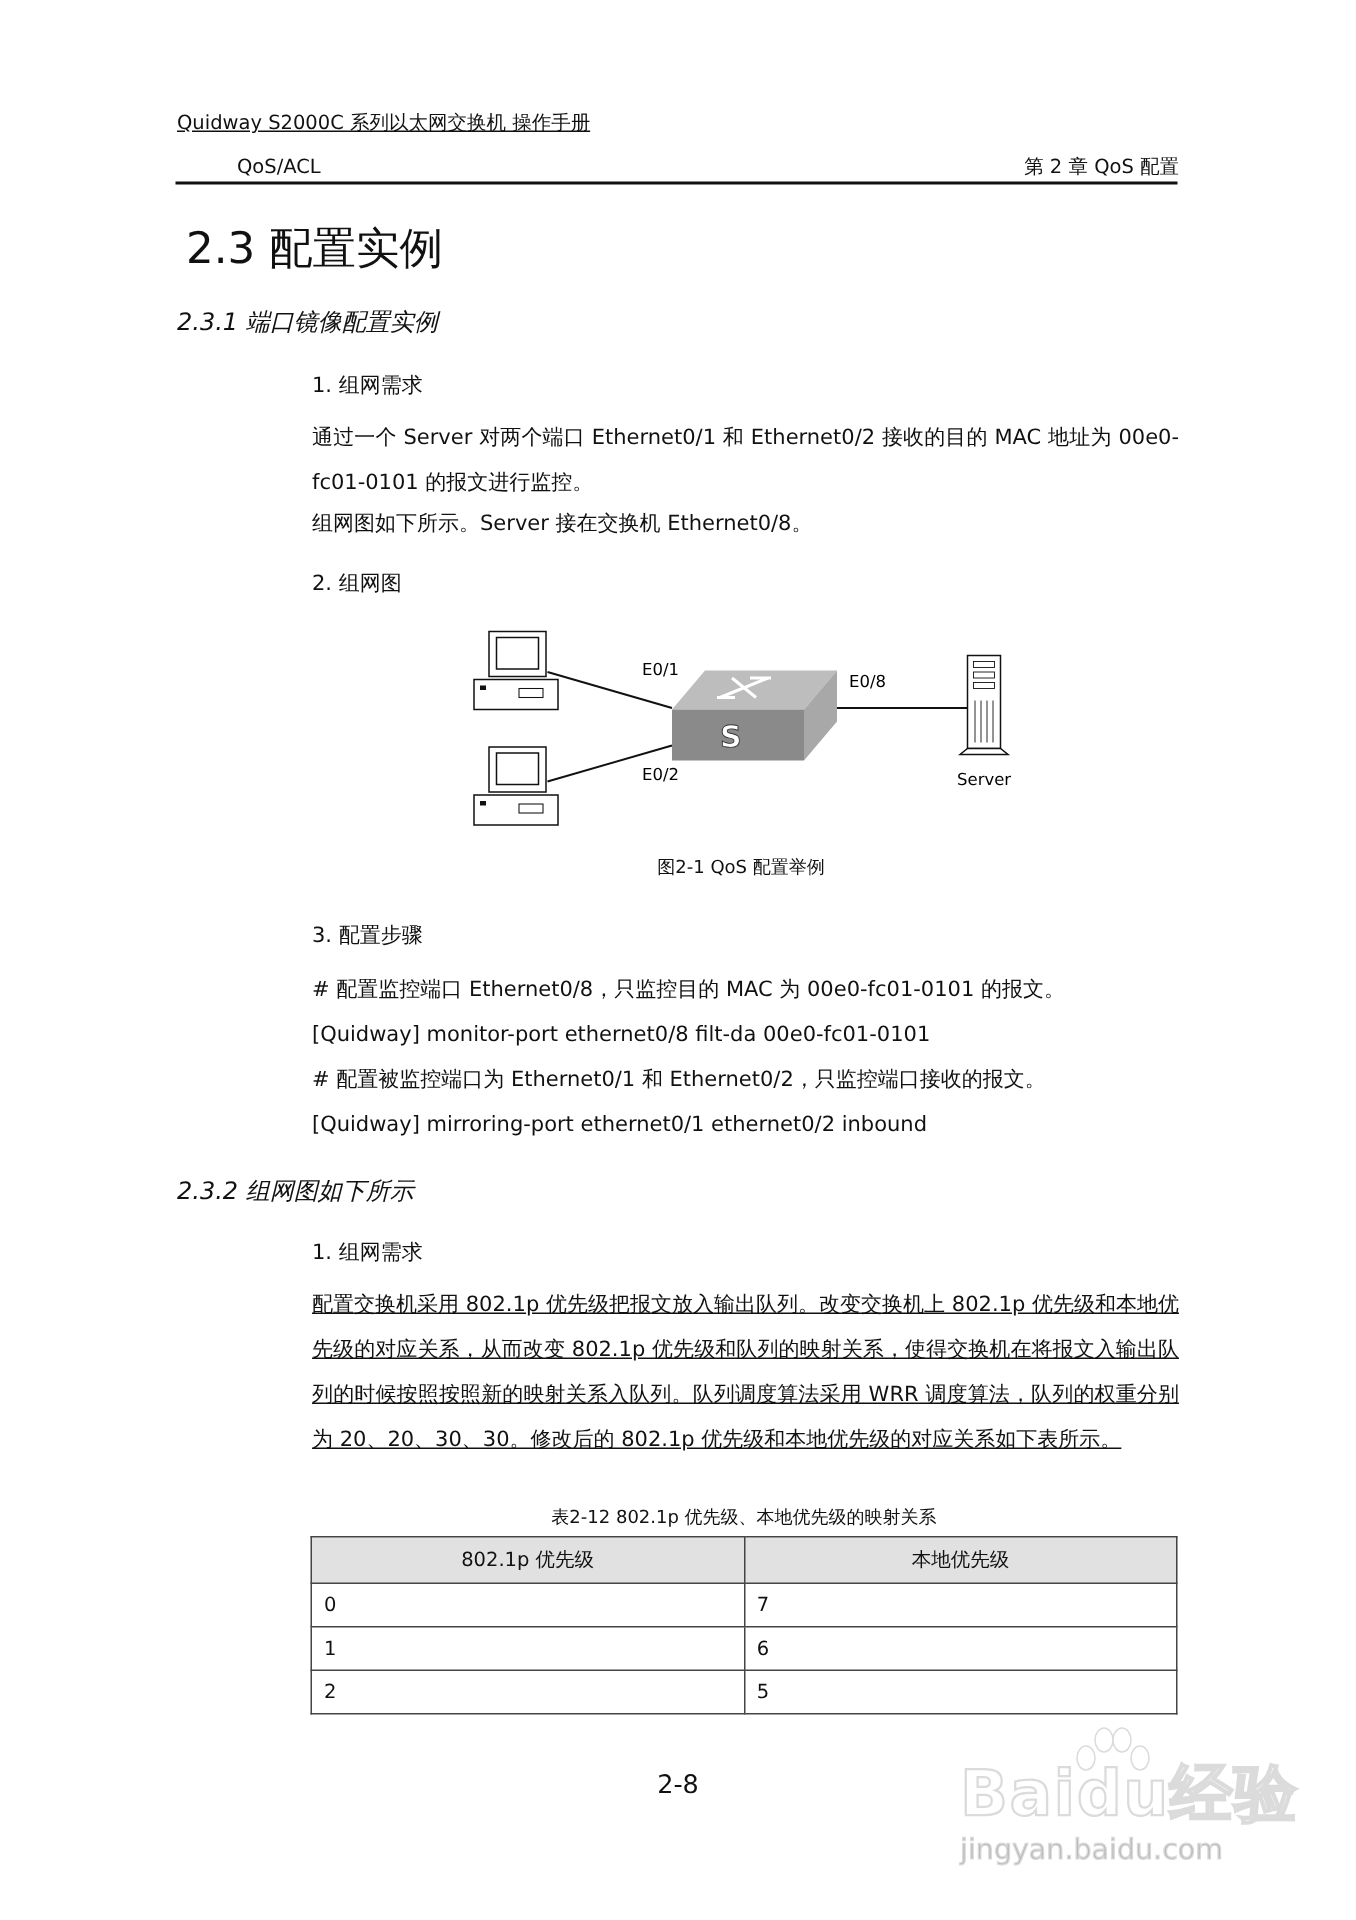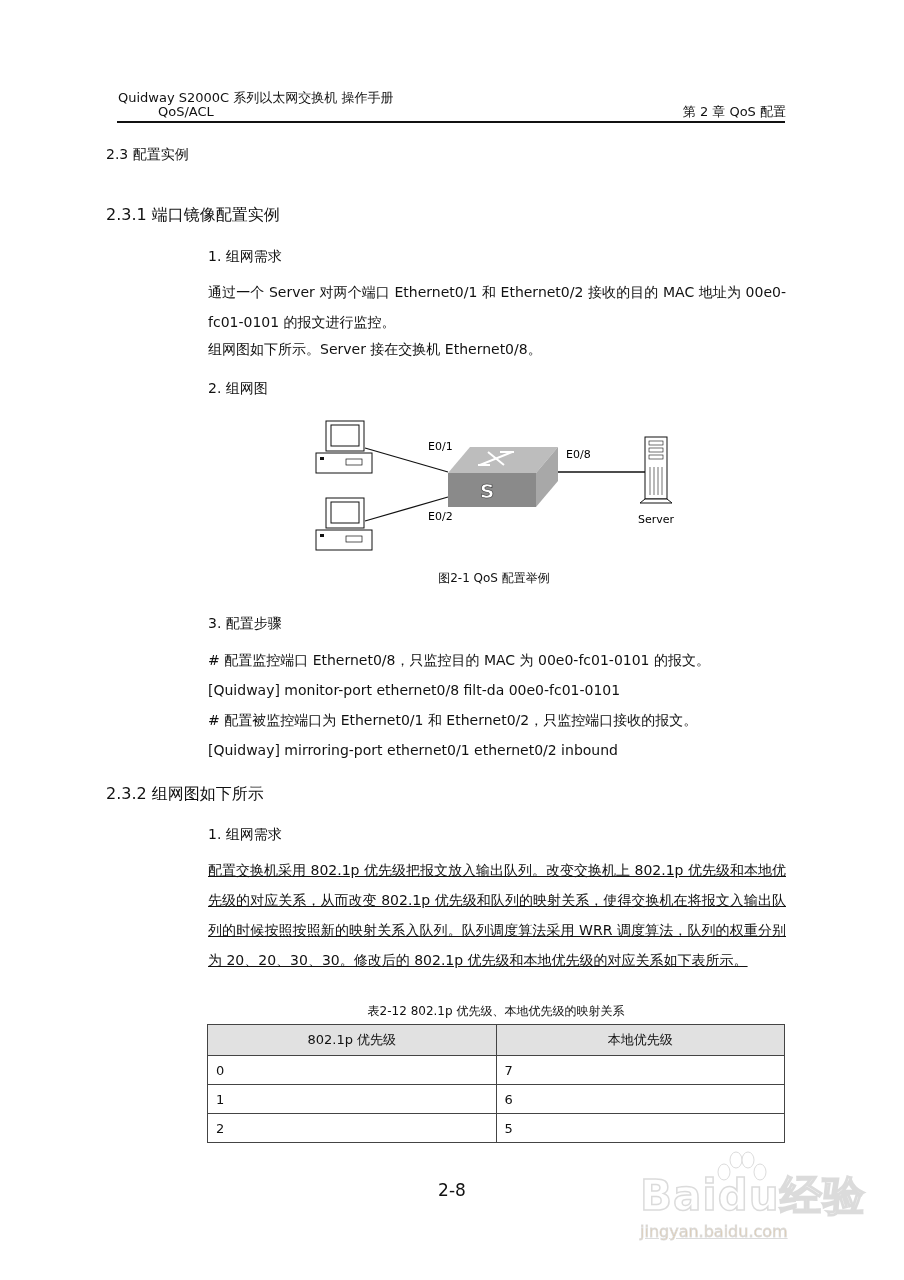--- a/index.html
+++ b/index.html
@@ -1,40 +1,40 @@
 <!DOCTYPE html>
 <html><head>
 <meta charset="utf-8">
 <style>
   html, body { margin:0; padding:0; background:#ffffff; }
   body { width:904px; height:1280px; position:relative; overflow:hidden;
          font-family:"DejaVu Sans","Liberation Sans",sans-serif; color:#111; }
   .abs { position:absolute; }
   .hdr { font-size:13px; line-height:16px; }
   .hdr-rule { left:117px; width:668px; top:121px; height:2px; background:#111; }
-  .h2 { left:106px; top:146px; font-size:14px; }
-  .h3 { left:106px; top:205px; font-size:16px; }
+  .h2 { left:124px; top:146px; font-size:29px; }
+  .h3 { left:118px; top:205px; font-size:16px;font-style:italic; }
   .h4 { left:208px; font-size:14px; }
   .p  { left:208px; width:578px; font-size:14px; line-height:30px; text-align:justify; }
   .cap { font-size:12px; }
   .diagram { left:300px; top:405px; width:400px; height:160px; }
   table.t { position:absolute; left:207px; top:1024px; width:578px; border-collapse:collapse; font-size:13px; }
   table.t th, table.t td { border:1px solid #444; height:28px; padding:0 8px; }
   table.t th { background:#e1e1e1; font-weight:normal; height:30px; }
   table.t td { text-align:left; }
   .pageno { left:0; width:904px; top:1180px; text-align:center; font-size:17px; }
   .wm { left:640px; top:1150px; width:230px; height:120px; opacity:0.35; }
   .wm .big { font-family:"DejaVu Sans",sans-serif; font-size:42px; font-weight:bold; color:#fff;
              -webkit-text-stroke:1.5px #999; letter-spacing:1px; position:absolute; left:0; top:18px; }
-  .wm .url { font-size:16px; color:#a16207; -webkit-text-stroke:0.8px #999; position:absolute; left:0; top:72px;text-decoration:underline; }
+  .wm .url { font-size:19px; color:#404040; -webkit-text-stroke:0.8px #999; position:absolute; left:0; top:72px; }
 </style>
 </head>
 <body>
 
-<div class="abs hdr" style="left:118px;top:90px;">Quidway S2000C 系列以太网交换机  操作手册</div>
+<div class="abs hdr" style="left:118px;top:75px;text-decoration:underline;">Quidway S2000C 系列以太网交换机  操作手册</div>
 <div class="abs hdr" style="left:118px;top:104px;margin-left:40px;">QoS/ACL</div>
 <div class="abs hdr" style="right:118px;top:104px;">第 2 章  QoS 配置</div>
 <div class="abs hdr-rule"></div>
 
 <div class="abs h2">2.3  配置实例</div>
 <div class="abs h3">2.3.1  端口镜像配置实例</div>
 
 <div class="abs h4" style="top:248px;">1. 组网需求</div>
 <div class="abs p" style="top:277px;">通过一个 Server 对两个端口 Ethernet0/1 和 Ethernet0/2 接收的目的 MAC 地址为 00e0-fc01-0101 的报文进行监控。</div>
 <div class="abs p" style="top:334px;">组网图如下所示。Server 接在交换机 Ethernet0/8。</div>

